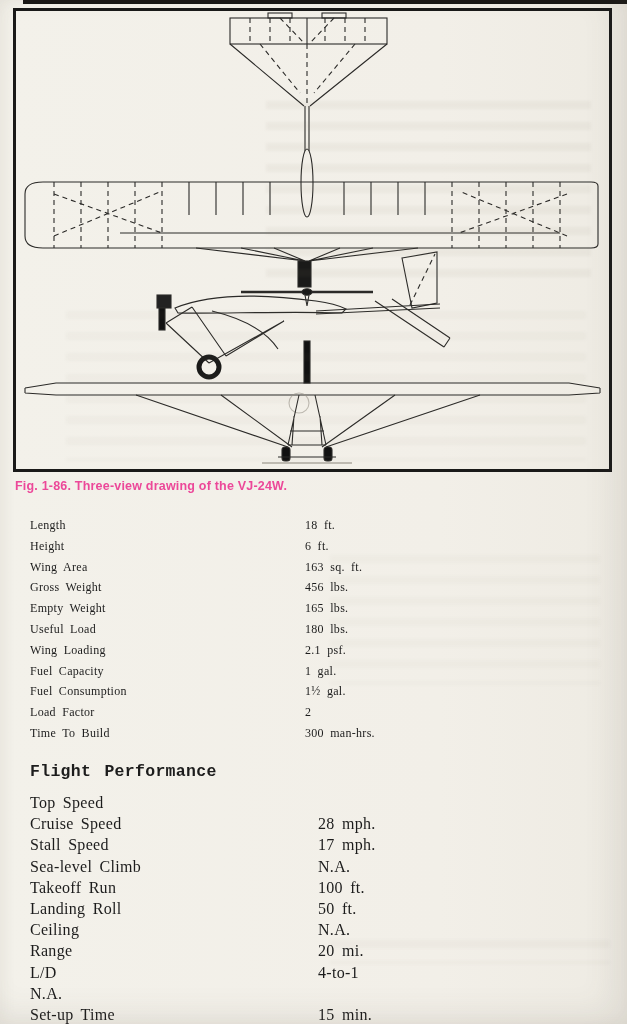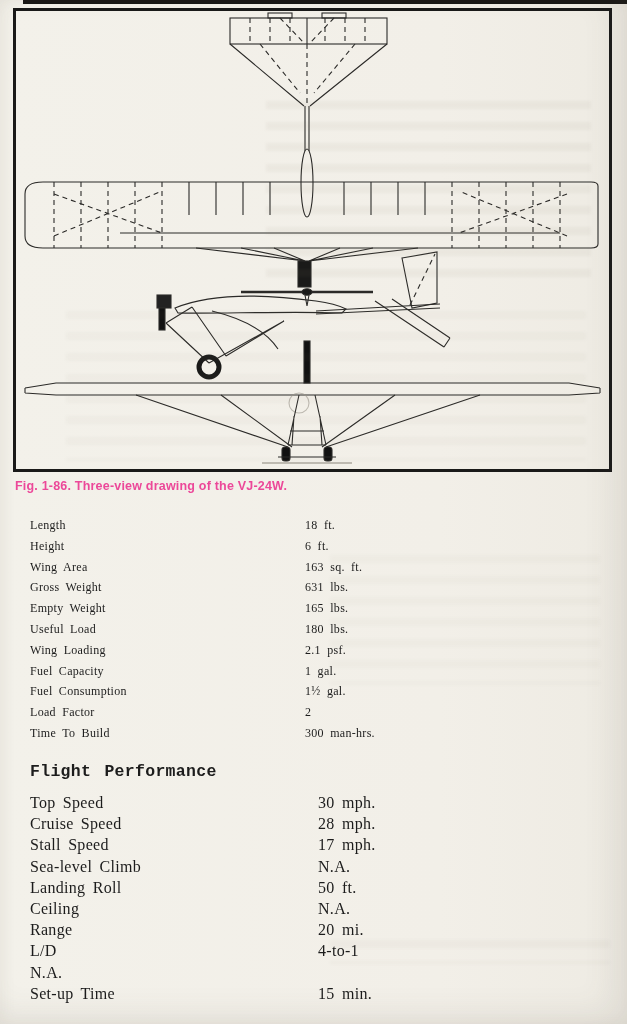--- a/index.html
+++ b/index.html
@@ -136,21 +136,21 @@
   <div class="row">
       <span class="label">Height</span>
       <span class="value">6 ft.</span>
     </div>
   <div class="row">
       <span class="label">Wing Area</span>
       <span class="value">163 sq. ft.</span>
     </div>
   <div class="row">
       <span class="label">Gross Weight</span>
-      <span class="value">631 lbs.</span>
+      <span class="value">456 lbs.</span>
     </div>
   <div class="row">
       <span class="label">Empty Weight</span>
       <span class="value">165 lbs.</span>
     </div>
   <div class="row">
       <span class="label">Useful Load</span>
       <span class="value">180 lbs.</span>
     </div>
   <div class="row">
@@ -173,35 +173,38 @@
       <span class="label">Time To Build</span>
       <span class="value">300 man-hrs.</span>
     </div>
 </div>
 
 <div class="perf-heading">Flight Performance</div>
 
 <div class="perf-block">
   <div class="row">
       <span class="label">Top Speed</span>
-      <span class="value">30 mph.</span>
     </div>
   <div class="row">
       <span class="label">Cruise Speed</span>
       <span class="value">28 mph.</span>
     </div>
   <div class="row">
       <span class="label">Stall Speed</span>
       <span class="value">17 mph.</span>
     </div>
   <div class="row">
       <span class="label">Sea-level Climb</span>
       <span class="value">N.A.</span>
     </div>
   <div class="row">
+      <span class="label">Takeoff Run</span>
+      <span class="value">100 ft.</span>
+    </div>
+  <div class="row">
       <span class="label">Landing Roll</span>
       <span class="value">50 ft.</span>
     </div>
   <div class="row">
       <span class="label">Ceiling</span>
       <span class="value">N.A.</span>
     </div>
   <div class="row">
       <span class="label">Range</span>
       <span class="value">20 mi.</span>

